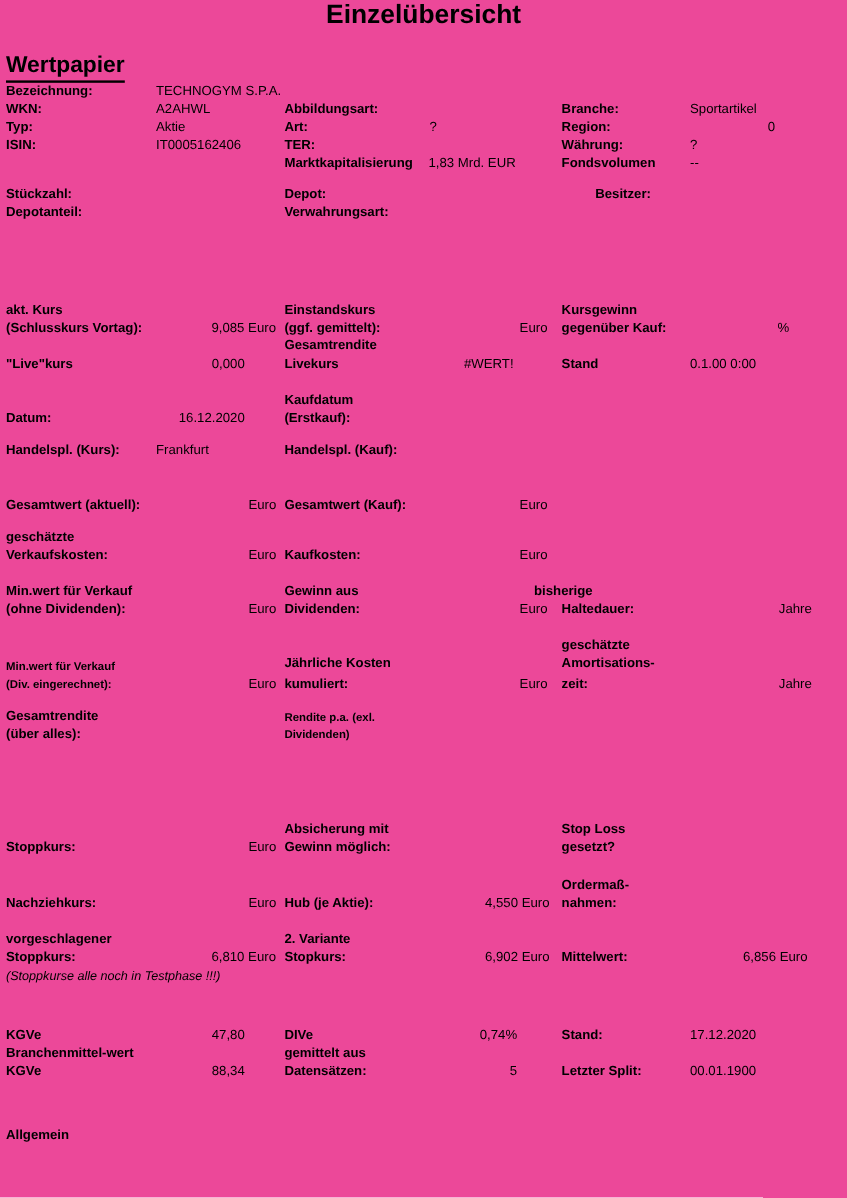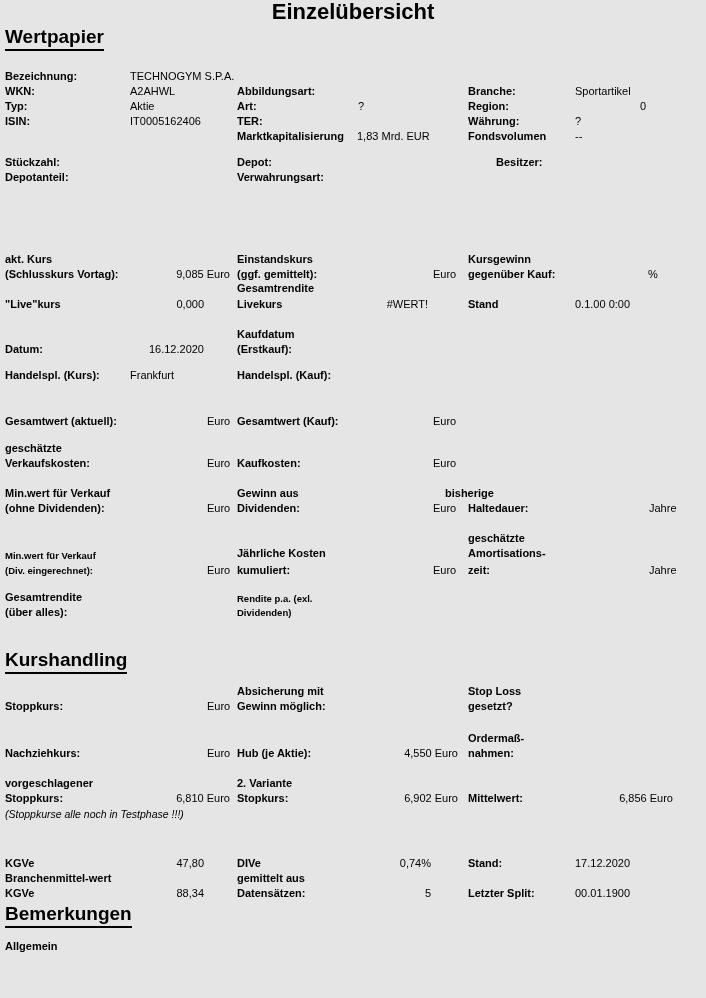--- a/index.html
+++ b/index.html
@@ -1,17 +1,17 @@
 <!DOCTYPE html>
 <html><head>
 <meta charset="utf-8">
 <style>
   html,body { margin:0; padding:0; background:#fff; }
   .page {
-    position:relative; width:706px; height:998px; background:#e5e5e5;
+    position:relative; width:706px; height:998px; background:#ec4899;
     font-family:"Liberation Sans", sans-serif; color:#000; overflow:hidden;
   }
   .title {
     position:absolute; left:0; top:0; width:706px; text-align:center;
     font-size:22px; font-weight:700; line-height:24px; white-space:nowrap;
   }
   .h2 {
     position:absolute; font-size:19px; font-weight:700; line-height:19px;
     padding-bottom:3px; border-bottom:2.5px solid #000; white-space:nowrap;
   }
@@ -20,21 +20,21 @@
   .sm { font-size:9.5px; line-height:11px; }
   .it { font-style:italic; font-size:10.5px; font-weight:400; }
 </style>
 </head>
 <body>
 
 <div class="page">
 
   <div class="title">Einzelübersicht</div>
 
-  <div class="h2" style="left:5px;top:27px">Wertpapier</div>
+  <div class="h2" style="left:5px;top:45px">Wertpapier</div>
 
   <div class="c b" style="left:5px;top:70px">Bezeichnung:</div>
   <div class="c" style="left:130px;top:70px">TECHNOGYM S.P.A.</div>
 
   <div class="c b" style="left:5px;top:85px">WKN:</div>
   <div class="c" style="left:130px;top:85px">A2AHWL</div>
   <div class="c b" style="left:237px;top:85px">Abbildungsart:</div>
   <div class="c b" style="left:468px;top:85px">Branche:</div>
   <div class="c" style="left:575px;top:85px">Sportartikel</div>
 
@@ -121,21 +121,20 @@
   <div class="c b" style="left:237px;top:564px">kumuliert:</div>
   <div class="c" style="left:433px;top:564px">Euro</div>
   <div class="c b" style="left:468px;top:564px">zeit:</div>
   <div class="c" style="left:649px;top:564px">Jahre</div>
 
   <div class="c b" style="left:5px;top:591px">Gesamtrendite</div>
   <div class="c b" style="left:5px;top:606px">(über alles):</div>
   <div class="c b sm" style="left:237px;top:593px">Rendite p.a. (exl.</div>
   <div class="c b sm" style="left:237px;top:607px">Dividenden)</div>
 
-  <div class="h2" style="left:5px;top:650px">Kurshandling</div>
 
   <div class="c b" style="left:237px;top:685px">Absicherung mit</div>
   <div class="c b" style="left:468px;top:685px">Stop Loss</div>
   <div class="c b" style="left:5px;top:700px">Stoppkurs:</div>
   <div class="c" style="left:207px;top:700px">Euro</div>
   <div class="c b" style="left:237px;top:700px">Gewinn möglich:</div>
   <div class="c b" style="left:468px;top:700px">gesetzt?</div>
 
   <div class="c b" style="left:468px;top:732px">Ordermaß-</div>
   <div class="c b" style="left:5px;top:747px">Nachziehkurs:</div>
@@ -166,16 +165,15 @@
   <div class="c b" style="left:5px;top:872px">Branchenmittel-wert</div>
   <div class="c b" style="left:237px;top:872px">gemittelt aus</div>
 
   <div class="c b" style="left:5px;top:887px">KGVe</div>
   <div class="c" style="right:502px;top:887px">88,34</div>
   <div class="c b" style="left:237px;top:887px">Datensätzen:</div>
   <div class="c" style="right:275px;top:887px">5</div>
   <div class="c b" style="left:468px;top:887px">Letzter Split:</div>
   <div class="c" style="left:575px;top:887px">00.01.1900</div>
 
-  <div class="h2" style="left:5px;top:904px">Bemerkungen</div>
   <div class="c b" style="left:5px;top:940px">Allgemein</div>
 
 </div>
 
 </body></html>

